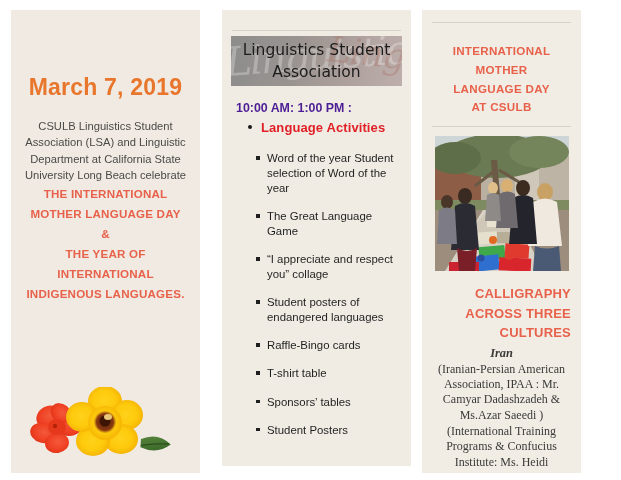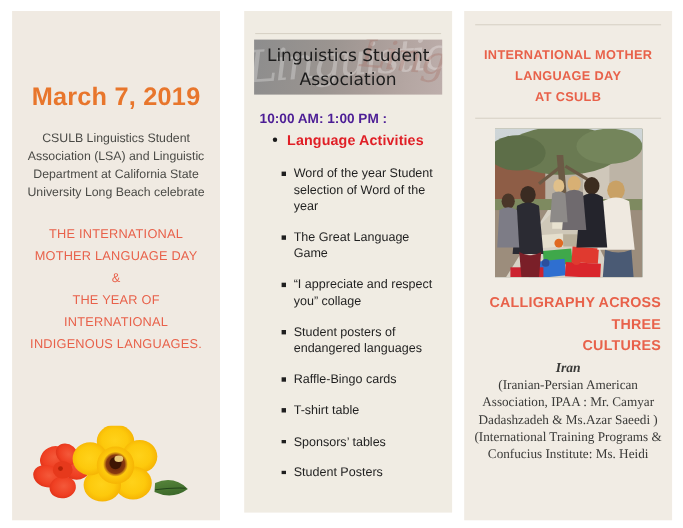--- a/index.html
+++ b/index.html
@@ -48,23 +48,22 @@
     letter-spacing: 0.2px;
   }
   #org-blurb {
     margin-top: 17px;
     font-size: 11.2px;
     line-height: 1.47;
     color: #4a4a46;
     padding: 0 9px;
   }
   #celebration-block {
-    margin-top: 19px;
     font-size: 11.6px;
-    font-weight: normal;
+    font-weight: bold;
     color: #e8614a;
     line-height: 1.72;
     letter-spacing: 0.2px;
     padding: 0 5px;
   }
   #celebration-block .amp {
     font-size: 11.6px;
   }
 
   
@@ -189,21 +188,21 @@
     top: 5px;
     width: 3.5px;
     height: 3.5px;
     background: #1f1f1f;
   }
 
   
   #panel-right {
     left: 422px;
     top: 10px;
-    width: 189px;
+    width: 159px;
     height: 463px;
     background: #f1ece4;
   }
   #imld-title {
     margin: 19px 8px 0 8px;
     text-align: center;
     font-size: 11.6px;
     font-weight: bold;
     color: #e8614a;
     line-height: 1.62;

